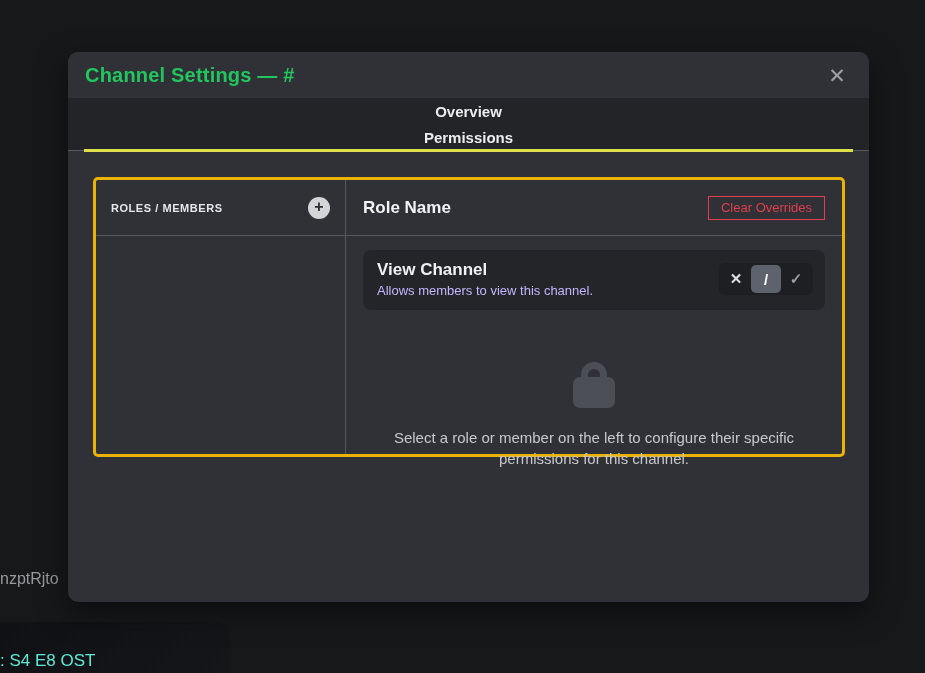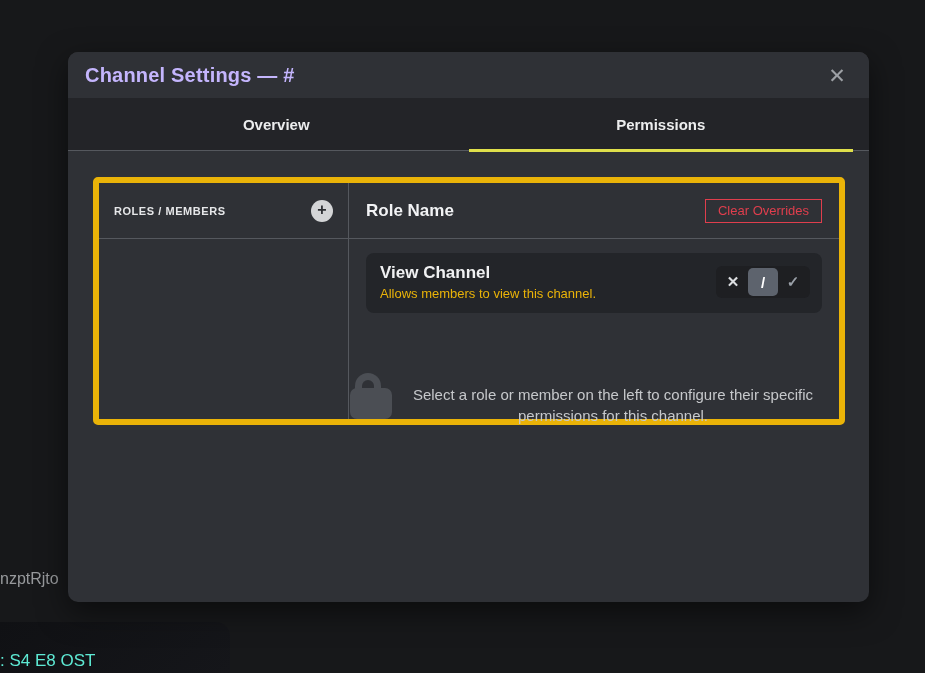--- a/index.html
+++ b/index.html
@@ -37,59 +37,60 @@
     box-shadow: 0 10px 30px rgba(0,0,0,0.5);
     overflow: hidden;
   }
   .modal-header {
     height: 46px;
     display: flex; align-items: center; justify-content: space-between;
     padding: 0 18px 0 17px;
     background: #2f3136;
   }
   .modal-title {
-    font-size: 20px; font-weight: bold; color: #c4b5fd;
+    font-size: 20px; font-weight: bold; color: #22c55e;
     letter-spacing: 0.2px;
   }
   .close-btn {
     width: 28px; height: 28px;
     display: flex; align-items: center; justify-content: center;
     color: #9da0a5; font-size: 21px; line-height: 1;
     cursor: pointer; background: none; border: none;
     font-family: "Liberation Sans", sans-serif;
   }
 
   .tabs {
     height: 53px;
     background: #232428;
     display: flex;
     padding: 0 16px;
     border-bottom: 1px solid #55585e;
+    flex-direction: column;
   }
   .tab {
     flex: 1;
     display: flex; align-items: center; justify-content: center;
     color: #ecedee; font-size: 15px; font-weight: 600;
     position: relative; cursor: pointer;
     background: none; border: none;
     font-family: "Liberation Sans", sans-serif;
   }
   .tab.active::after {
     content: "";
     position: absolute; left: 0; right: 0; bottom: -2px;
     height: 3px;
     background: var(--accent-yellow, #dfdf4b);
   }
 
   .modal-body { padding: 26px 24px 0 25px; }
 
   .panels {
     display: flex;
-    height: 248px;
-    border: 6px solid #eab308;
+    height: 280px;
+    border: 3px solid #eab308;
     border-radius: 5px;
   }
   .panel-left {
     width: 250px;
     border-right: 1px solid #55585e;
     display: flex; flex-direction: column;
   }
   .panel-right { flex: 1; display: flex; flex-direction: column; }
 
   .panel-left-header {
@@ -134,21 +135,21 @@
   }
 
   .perm-card {
     margin: 14px 17px 0;
     background: #232529;
     border-radius: 8px;
     padding: 10px 12px 12px 14px;
     display: flex; align-items: center; justify-content: space-between;
   }
   .perm-name { font-size: 17px; font-weight: bold; color: #f0f1f2; }
-  .perm-desc { font-size: 13px; color: #eab308; margin-top: 3px; }
+  .perm-desc { font-size: 13px; color: #c4b5fd; margin-top: 3px; }
 
   .tri-toggle {
     background: #1e1f22;
     border-radius: 6px;
     display: flex; align-items: center;
     padding: 2px;
   }
   .tri-btn {
     width: 30px; height: 28px;
     display: flex; align-items: center; justify-content: center;
@@ -157,21 +158,21 @@
     font-size: 15px; font-weight: bold;
     font-family: "Liberation Sans", sans-serif;
   }
   .tri-btn.deny   { color: #dcdee1; }
   .tri-btn.inherit{ color: #ffffff; }
   .tri-btn.allow  { color: #9aa0a8; }
   .tri-btn.selected { background: #5d636d; }
 
   .empty-state {
     margin-top: 52px;
-    display: flex; flex-direction: row; align-items: center;
+    display: flex; flex-direction: column; align-items: center;
   }
   .lock-icon { width: 44px; height: 46px; position: relative; }
   .lock-shackle {
     position: absolute; left: 50%; top: 0; transform: translateX(-50%);
     width: 26px; height: 22px;
     border: 7px solid #4b4e54; border-bottom: none;
     border-top-left-radius: 14px; border-top-right-radius: 14px;
   }
   .lock-body {
     position: absolute; left: 1px; bottom: 0;

